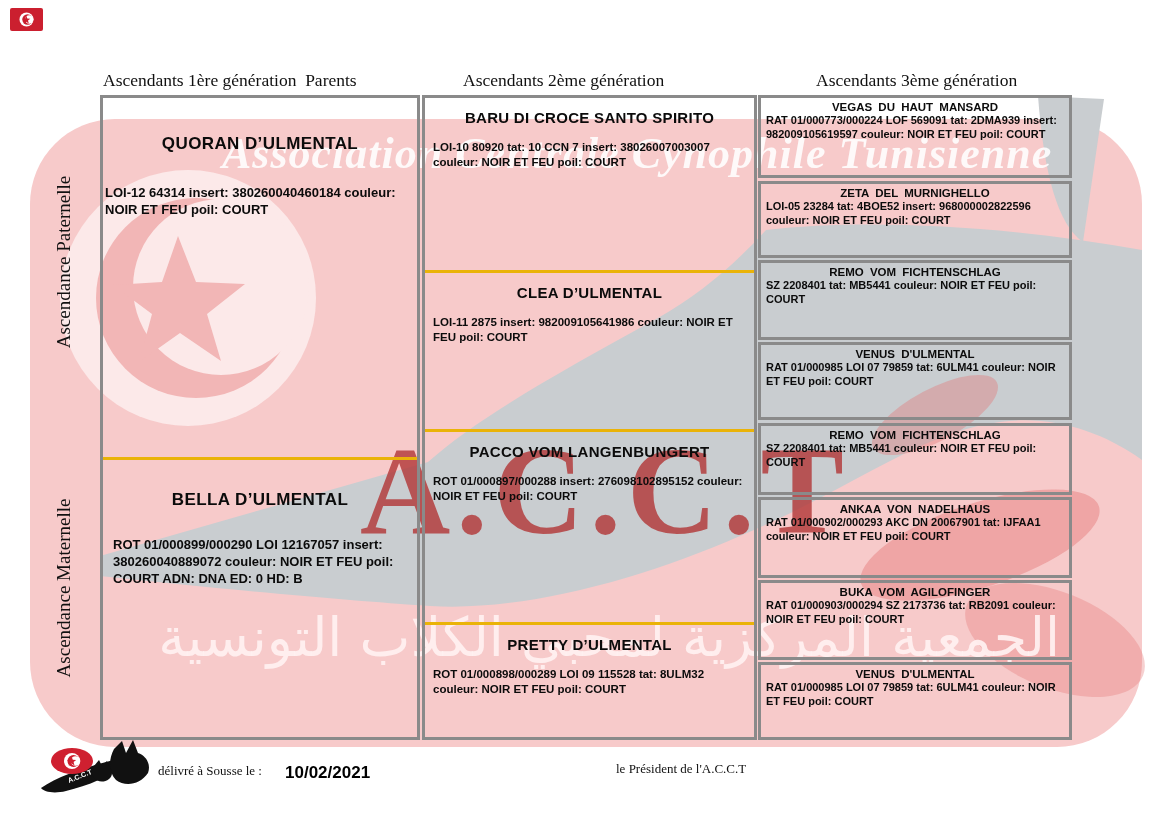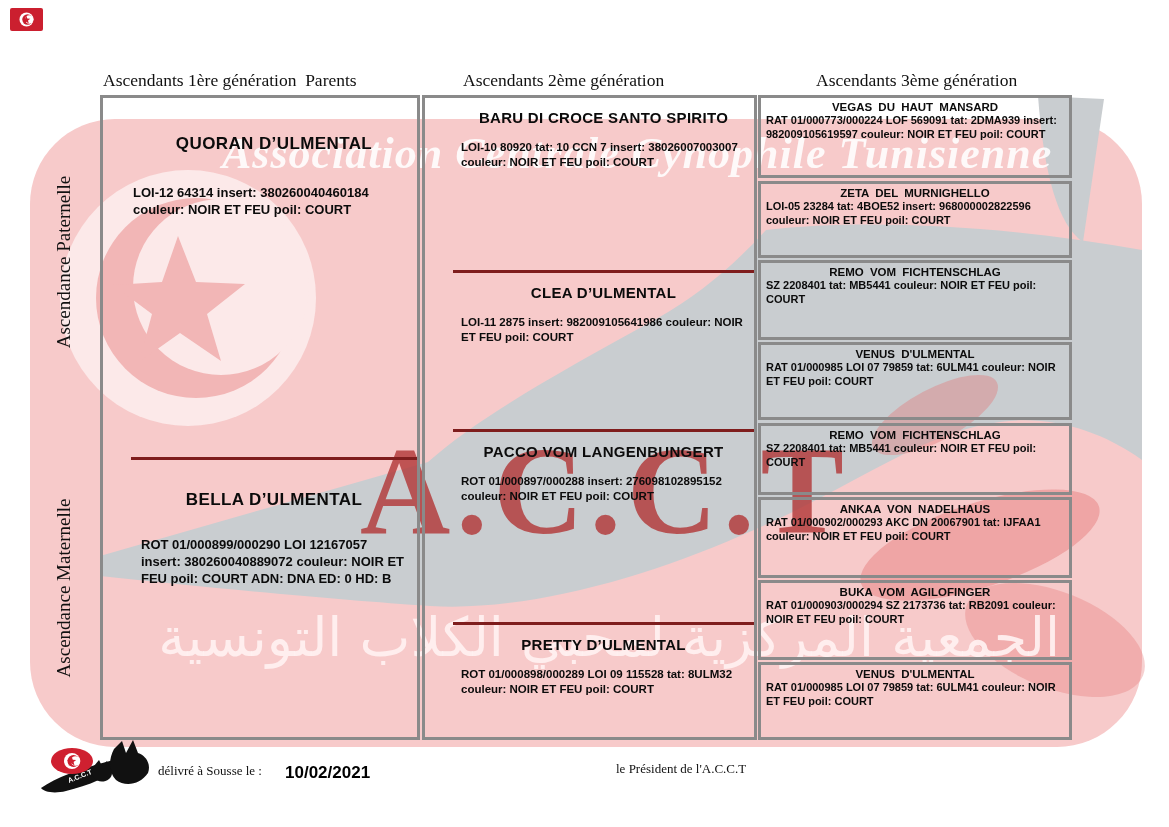--- a/index.html
+++ b/index.html
@@ -15,23 +15,23 @@
       letter-spacing:1px;white-space:nowrap;}
   #acct-watermark{left:360px;top:420px;font-family:"Liberation Serif",serif;font-weight:bold;
       font-size:125px;color:rgba(178,56,56,0.82);letter-spacing:6px;white-space:nowrap;}
   #arabic-watermark{left:110px;top:606px;width:950px;font-size:54px;direction:rtl;text-align:right;
       color:rgba(255,241,241,0.92);font-family:"DejaVu Sans",sans-serif;white-space:nowrap;}
 
   
   .hdr{font-family:"Liberation Serif",serif;font-size:17.5px;color:#111;top:70px;white-space:pre;z-index:3;}
   .side-label{font-family:"Liberation Serif",serif;font-size:19px;color:#111;width:250px;height:24px;
       text-align:center;transform:rotate(-90deg);z-index:3;}
-  .gridbox{border:3px solid #8a8a8a;background:transparent;z-index:2;box-sizing:border-box;padding-left:28px;}
+  .gridbox{border:3px solid #8a8a8a;background:transparent;z-index:2;box-sizing:border-box;}
   .cell{box-sizing:border-box;}
-  .cell + .cell{border-top:3px solid #7f1d1d;}
+  .cell + .cell{border-top:3px solid #eab308;}
   .cell-name{font-weight:bold;color:#0b0b0b;text-align:center;}
   .cell-details{font-weight:bold;color:#0b0b0b;text-align:left;}
   .n1{font-size:17px;margin-top:36px;letter-spacing:.4px;}
   .d1{font-size:13px;line-height:17px;margin:30px 8px 0 2px;}
   .n1b{font-size:17px;margin-top:30px;letter-spacing:.4px;}
   .d1b{font-size:13px;line-height:17px;margin:26px 8px 0 10px;}
   .n2{font-size:15px;margin-top:11px;letter-spacing:.3px;}
   .d2{font-size:11.5px;line-height:14.5px;margin:14px 6px 0 8px;}
   .n3{font-size:11.5px;margin-top:3px;word-spacing:3px;}
   .d3{font-size:11px;line-height:13.5px;margin:1px 4px 0 5px;}

